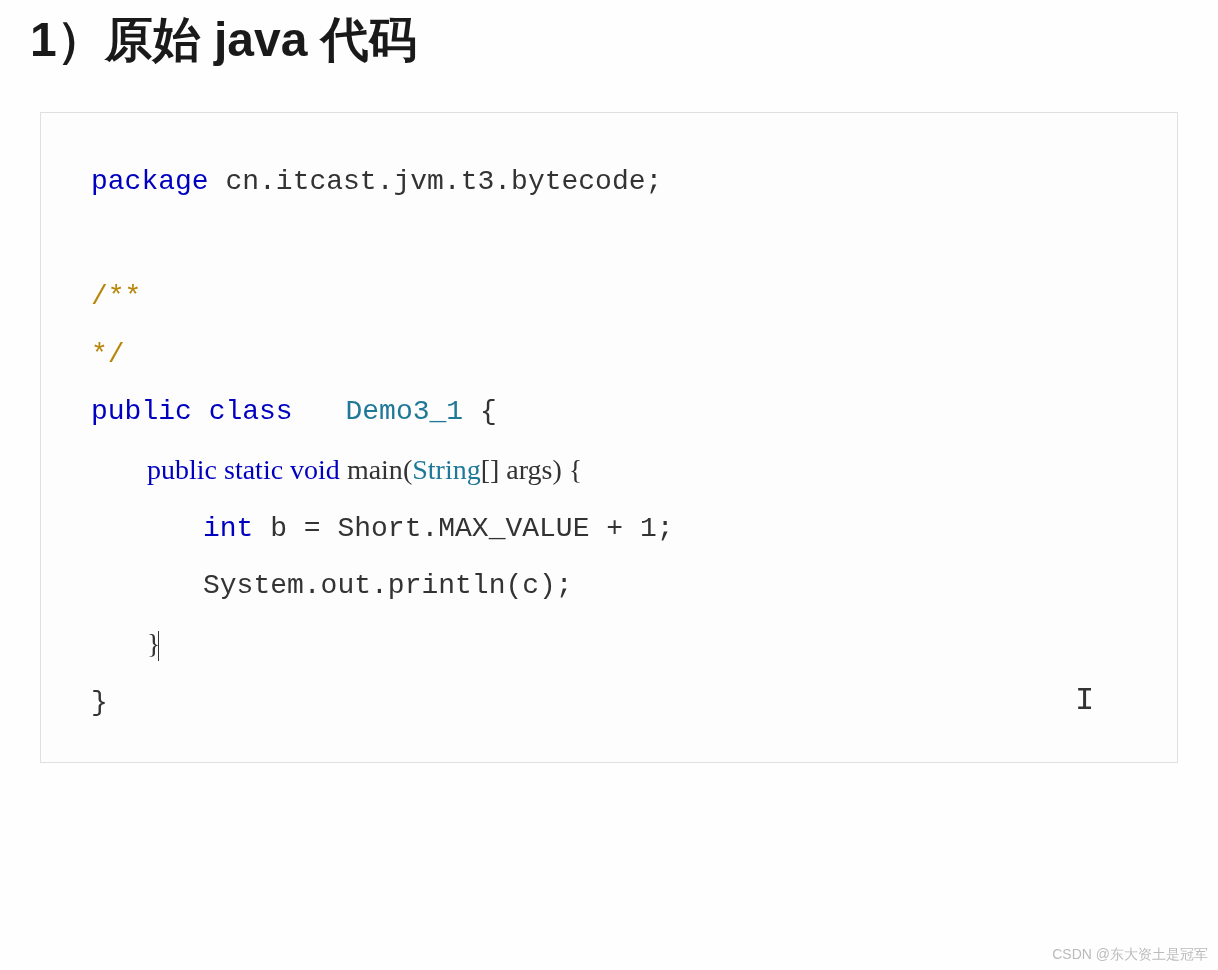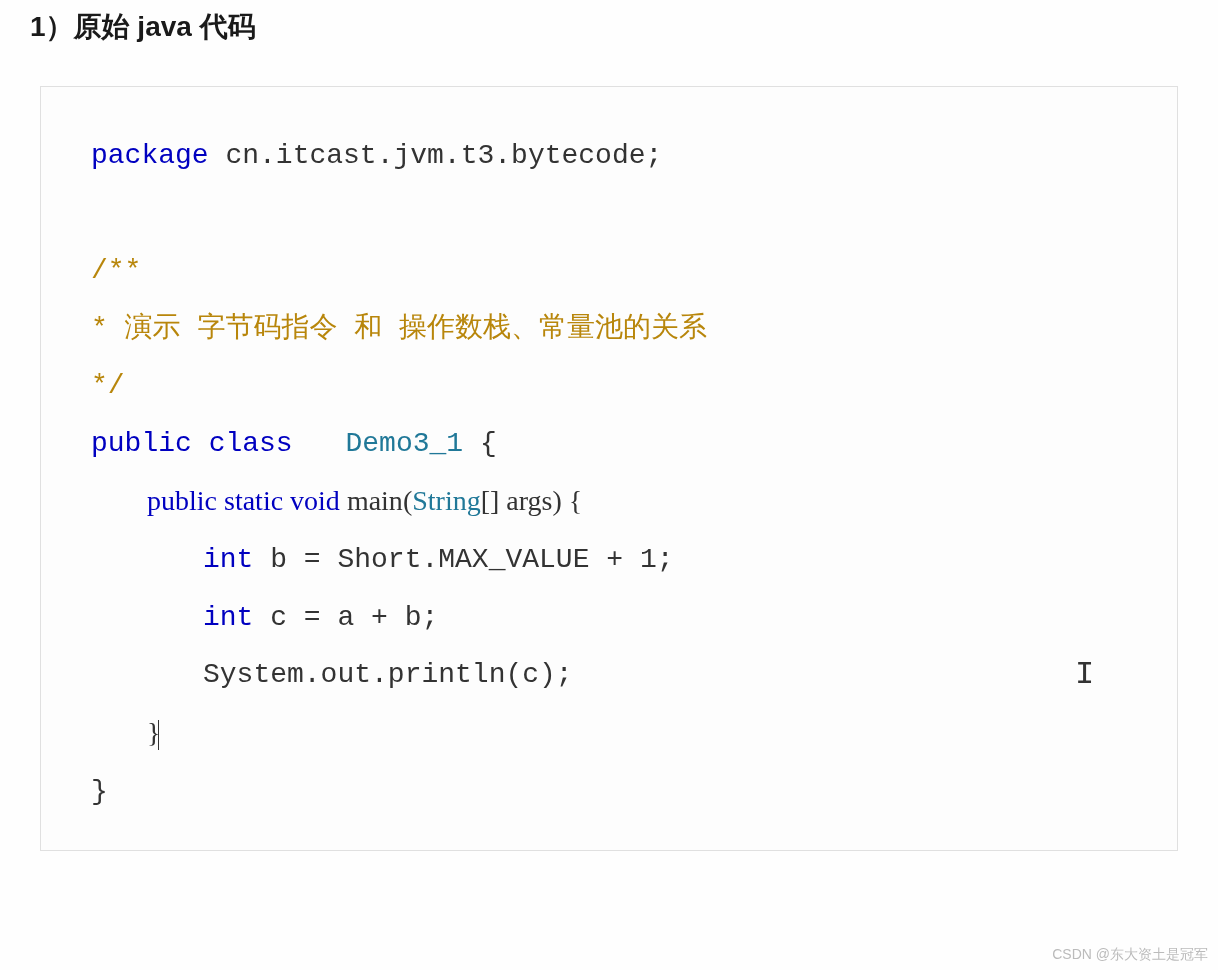--- a/index.html
+++ b/index.html
@@ -7,21 +7,21 @@
       padding: 0;
       box-sizing: border-box;
     }
     body {
       font-family: "Microsoft YaHei", "PingFang SC", sans-serif;
       background: #fefefe;
       padding: 0;
       width: 1218px;
     }
     .heading {
-      font-size: 28px;
+      font-size: 48px;
       font-weight: bold;
       color: #1a1a1a;
       padding: 8px 30px 40px 30px;
     }
     .code-block {
       margin: 0 40px 20px 40px;
       border: 1px solid #e0e0e0;
       background: #fdfdfd;
       padding: 40px 50px 30px 50px;
       font-family: "Consolas", "Monaco", "Courier New", monospace;
@@ -71,36 +71,30 @@
 
 <div class="code-block">
   <div>
     <span class="kw">package</span><span> cn.itcast.jvm.t3.bytecode;</span>
   </div>
   <div class="blank-line"></div>
   <div>
     <span class="comment">/**</span>
   </div>
   <div>
-    <span class="comment"> * 演示 字节码指令 和 操作数栈、常量池的关系</span>
-  </div>
-  <div>
     <span class="comment"> */</span>
   </div>
   <div>
     <span class="kw">public</span><span> </span><span class="kw">class</span><span> </span><span class="cls">Demo3_1</span><span> {</span>
   </div>
   <div>
     <span class="indent1"><span class="kw">public</span><span> </span><span class="kw">static</span><span> </span><span class="kw">void</span><span> </span><span>main</span><span>(</span><span class="str">String</span><span>[] args) {</span></span>
   </div>
   <div>
     <span class="indent2"><span class="kw">int</span><span> b = Short.MAX_VALUE + </span><span>1</span><span>;</span></span>
-  </div>
-  <div>
-    <span class="indent2"><span class="kw">int</span><span> c = a + b;</span></span>
   </div>
   <div>
     <span class="indent2"><span>System.out.println(c);</span></span>
   </div>
   <div>
     <span class="indent1"><span>}</span><span class="caret"></span></span>
   </div>
   <div>
     <span>}</span>
   </div>

